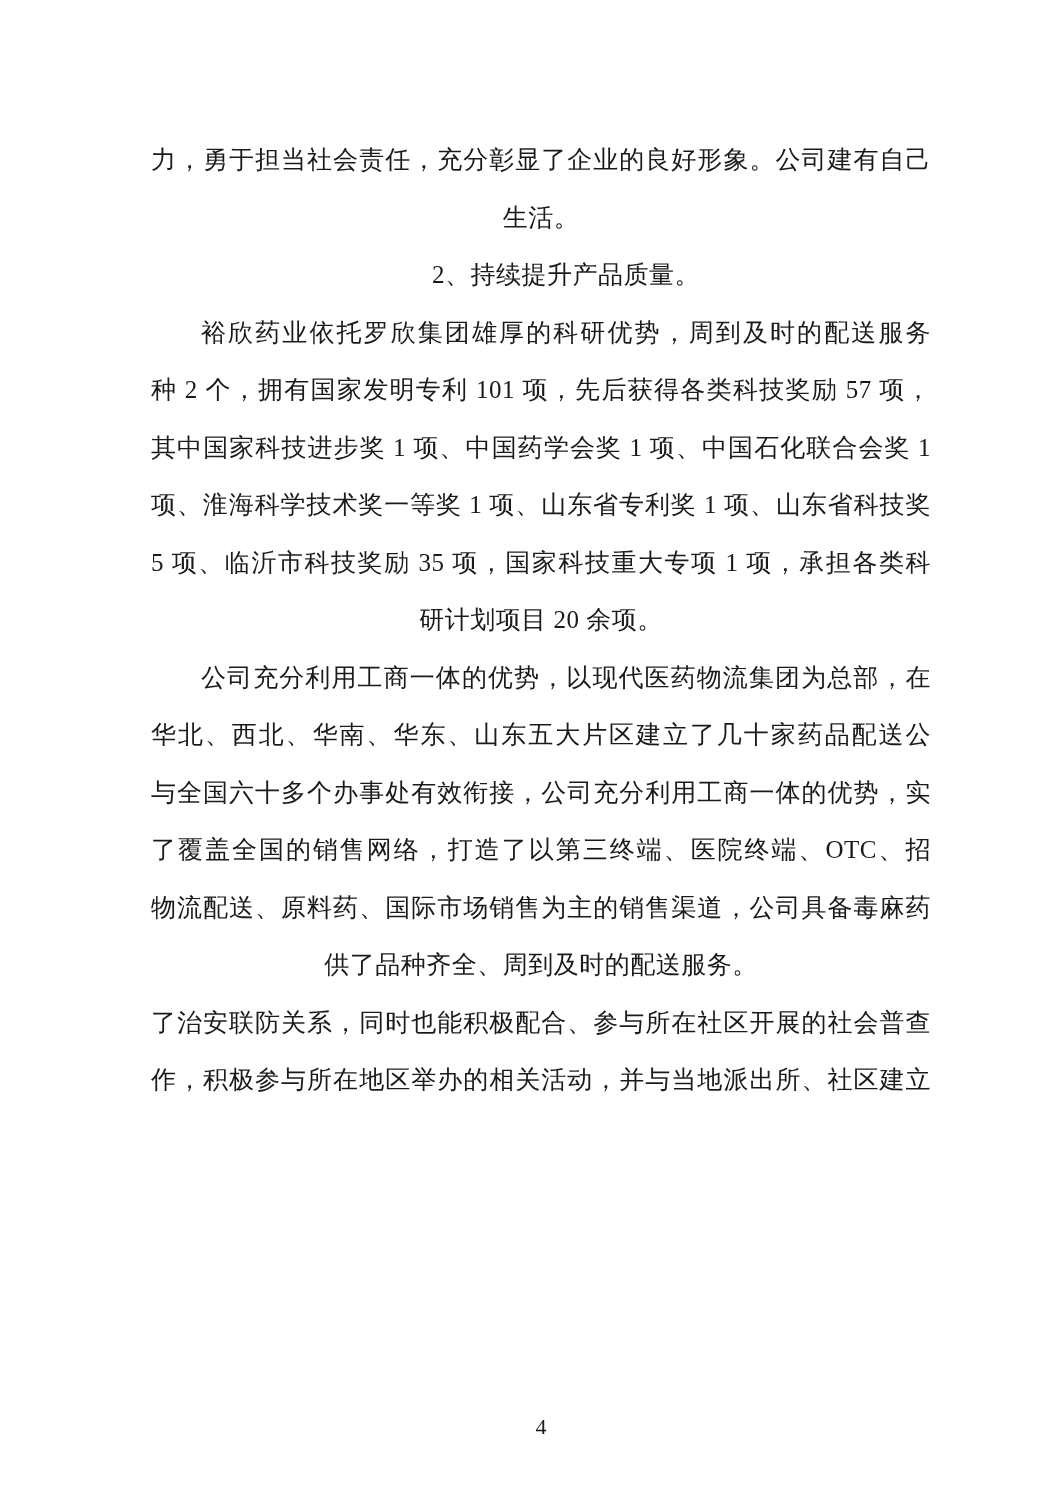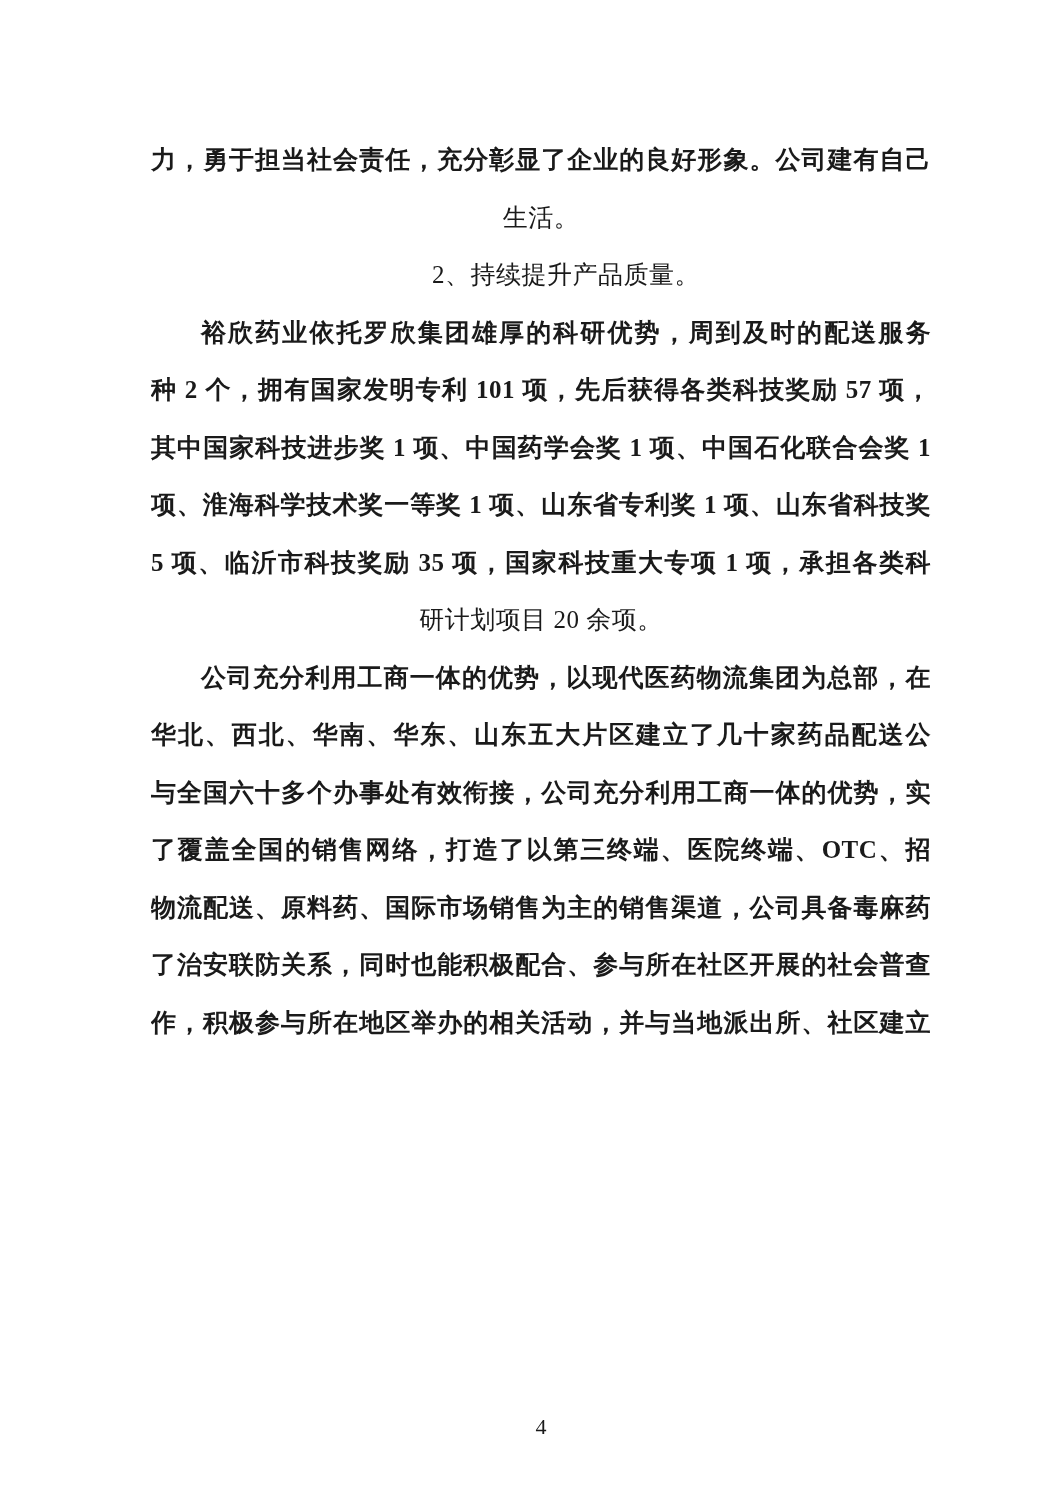--- a/index.html
+++ b/index.html
@@ -26,21 +26,20 @@
     line-height: 57.5px;
     font-size: 25px;
     overflow: hidden;
     text-align: center;
     letter-spacing: 0.5px;
   }
   .line.justify {
     text-align: justify;
     text-align-last: justify;
     text-justify: inter-character;
-    font-weight: bold;
   }
   .line.indent {
     text-indent: 50px;
   }
   .page-footer {
     position: absolute;
     left: 151px;
     top: 1414px;
     width: 780px;
     text-align: center;
@@ -59,17 +58,18 @@
   <div class="line justify">种 2 个，拥有国家发明专利 101 项，先后获得各类科技奖励 57 项，</div>
   <div class="line justify">其中国家科技进步奖 1 项、中国药学会奖 1 项、中国石化联合会奖 1</div>
   <div class="line justify">项、淮海科学技术奖一等奖 1 项、山东省专利奖 1 项、山东省科技奖</div>
   <div class="line justify">5 项、临沂市科技奖励 35 项，国家科技重大专项 1 项，承担各类科</div>
   <div class="line">研计划项目 20 余项。</div>
   <div class="line indent justify">公司充分利用工商一体的优势，以现代医药物流集团为总部，在</div>
   <div class="line justify">华北、西北、华南、华东、山东五大片区建立了几十家药品配送公司，</div>
   <div class="line justify">与全国六十多个办事处有效衔接，公司充分利用工商一体的优势，实现</div>
   <div class="line justify">了覆盖全国的销售网络，打造了以第三终端、医院终端、OTC、招商、</div>
   <div class="line justify">物流配送、原料药、国际市场销售为主的销售渠道，公司具备毒麻药</div>
+  <div class="line">供了品种齐全、周到及时的配送服务。</div>
   <div class="line justify">了治安联防关系，同时也能积极配合、参与所在社区开展的社会普查</div>
   <div class="line justify">作，积极参与所在地区举办的相关活动，并与当地派出所、社区建立</div>
 </div>
 
 <div class="page-footer">4</div>
 
 </body></html>

